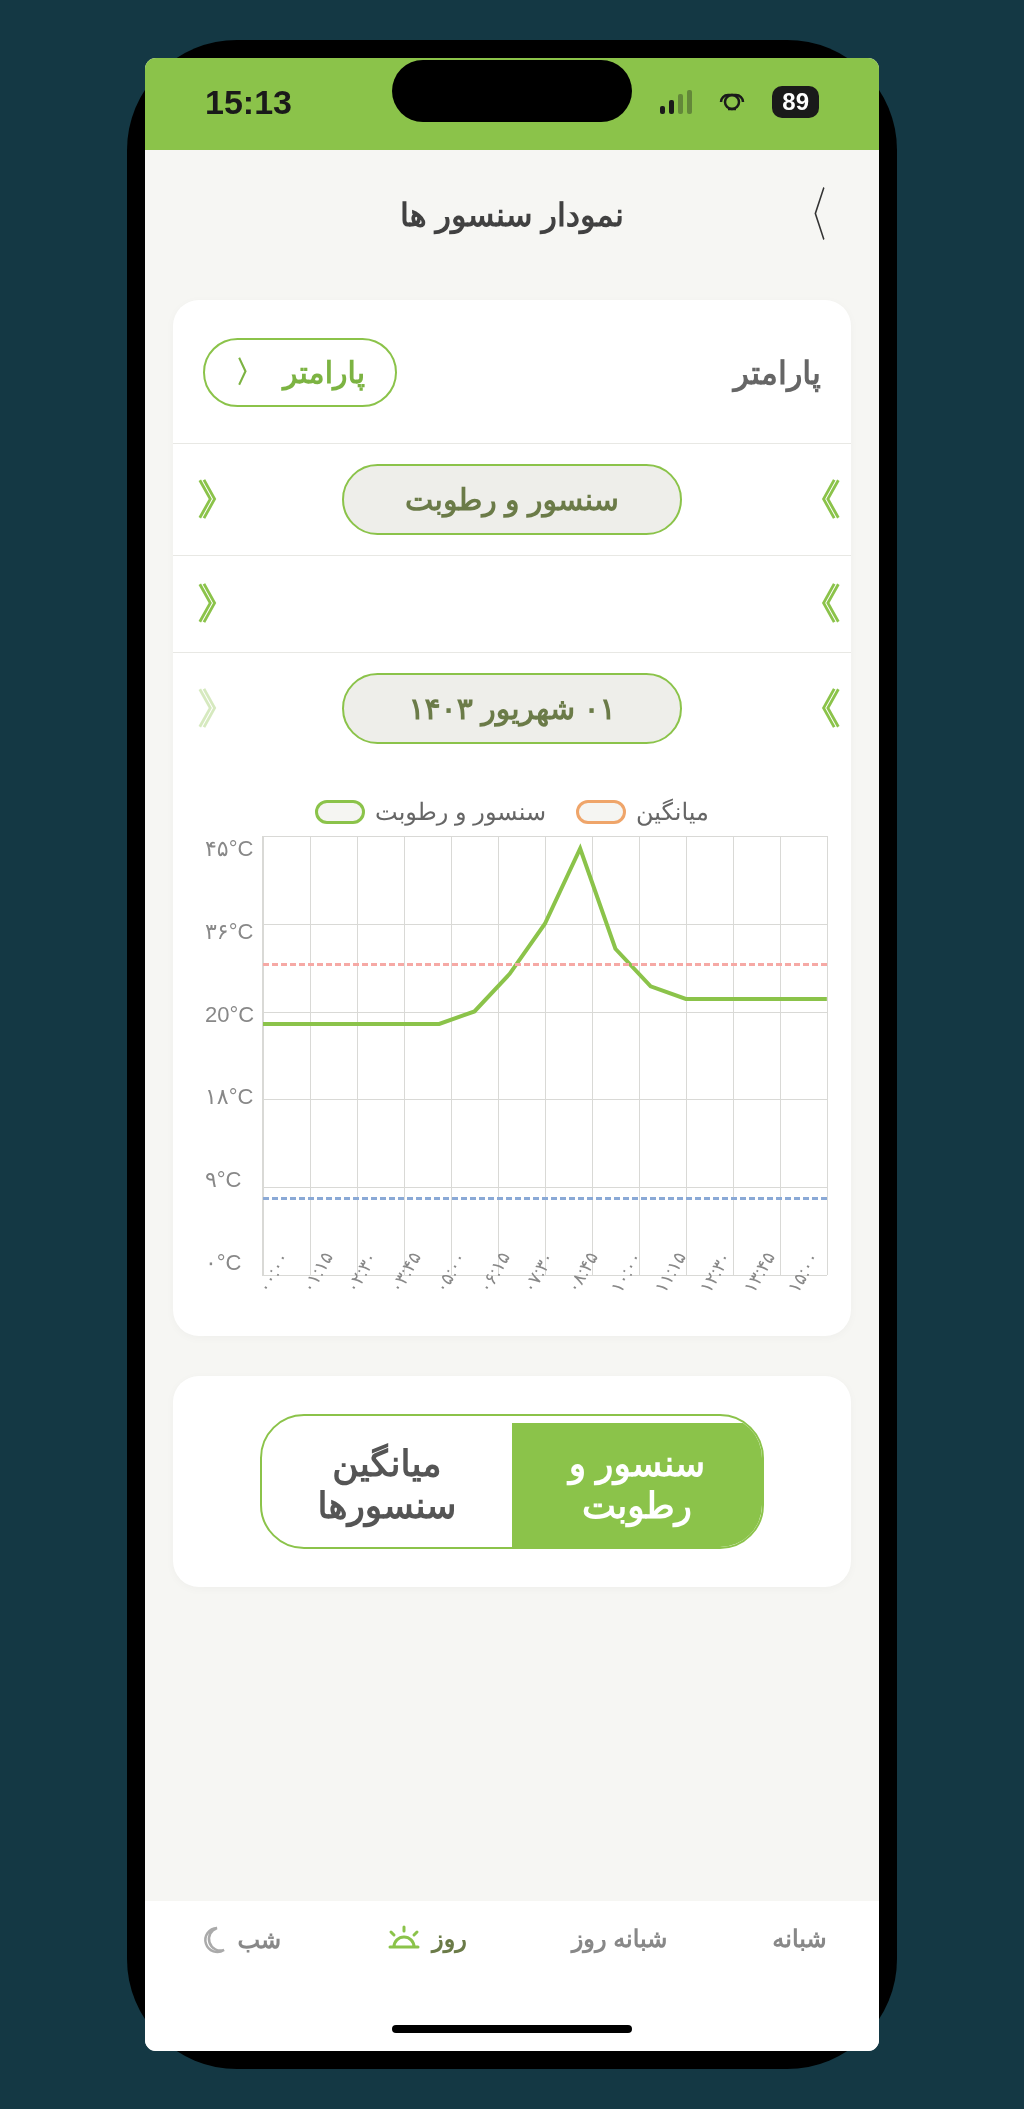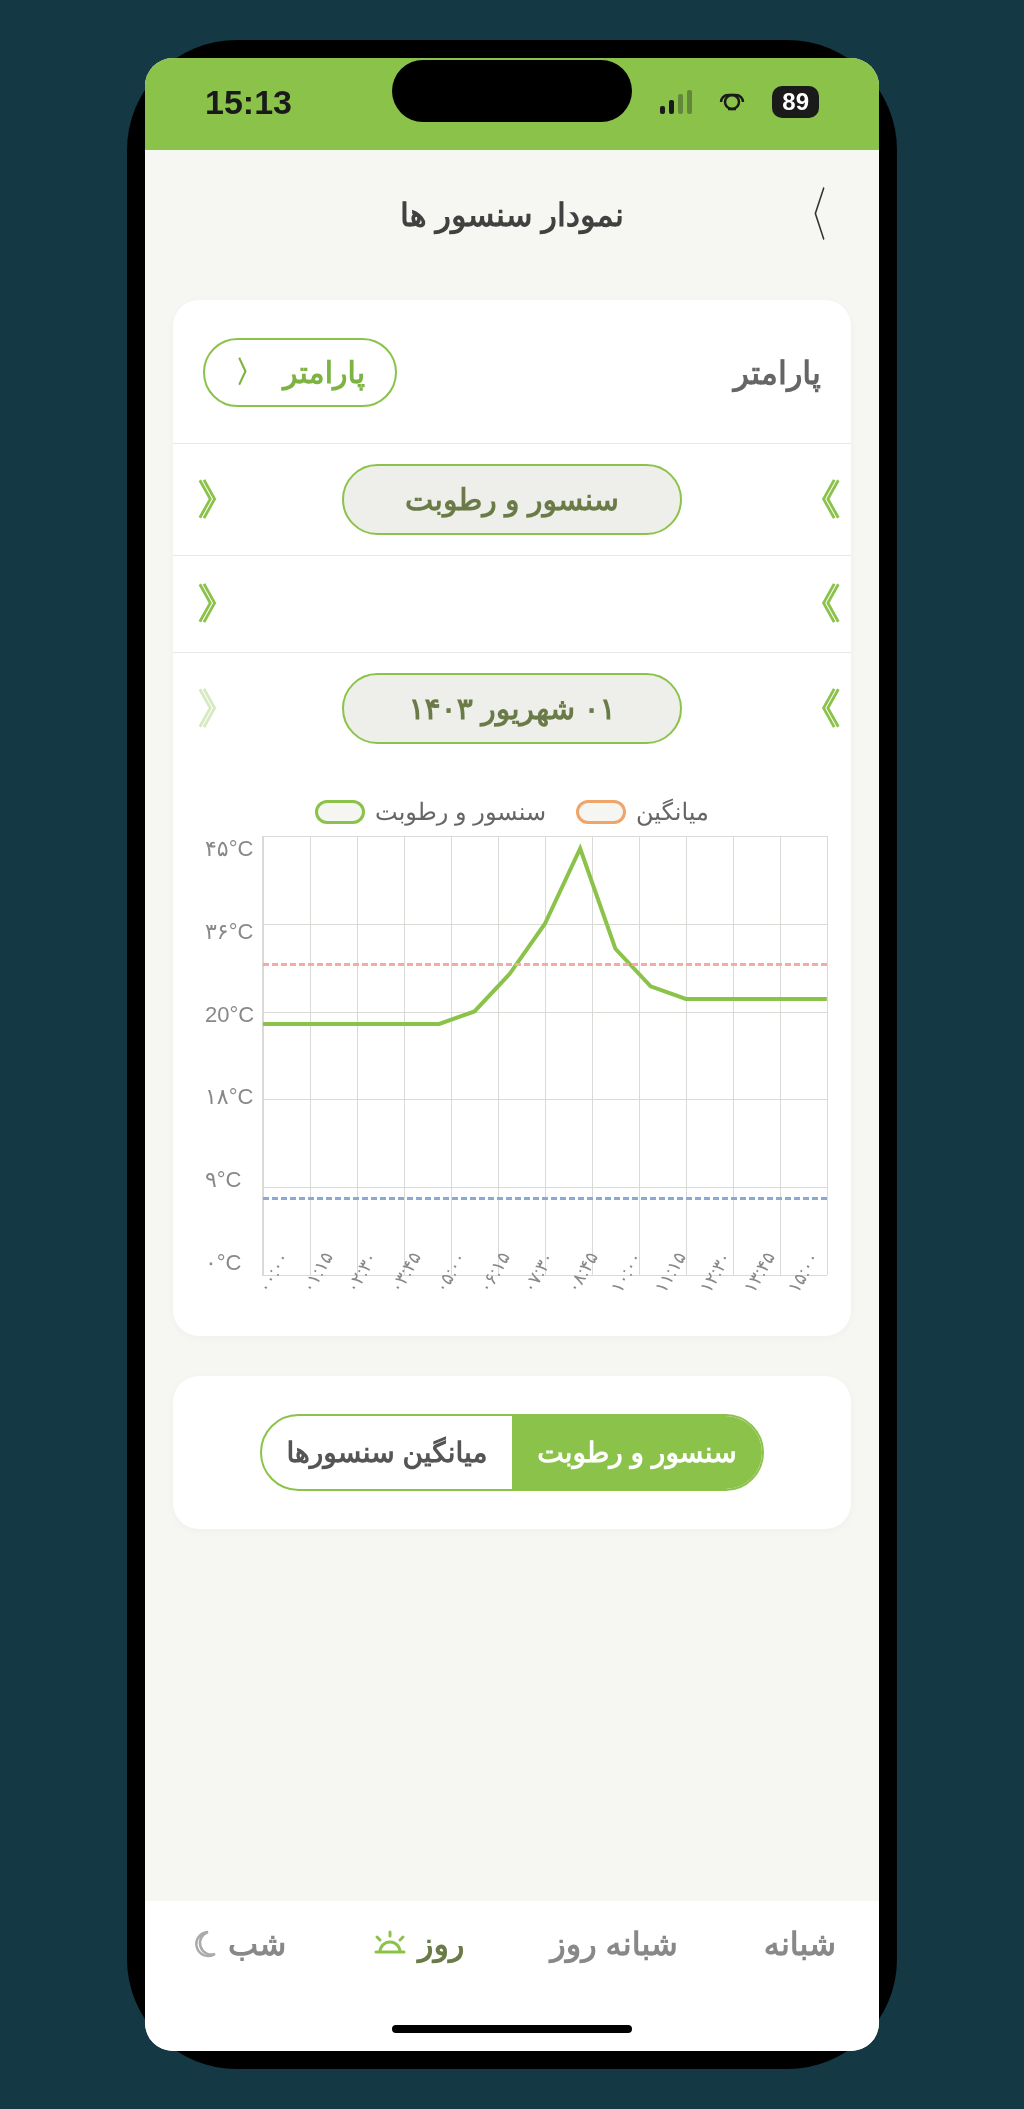--- a/index.html
+++ b/index.html
@@ -9,21 +9,21 @@
     --text:#555;
     --panel:#f6f6f3;
     --card:#ffffff;
     --grid:#d9d9d6;
     --chip-bg:#eeeeea;
     --orange:#EFA56A;
   }
   *{box-sizing:border-box;font-family:Tahoma,Arial,sans-serif;}
   body{margin:0;background:#143844;display:flex;justify-content:center;padding:40px 0;}
   .phone{width:770px;height:2029px;background:#000;border-radius:110px;padding:18px;position:relative;}
-  .screen{width:100%;height:100%;background:var(--panel);border-radius:28px;overflow:hidden;position:relative;}
+  .screen{width:100%;height:100%;background:var(--panel);border-radius:11px;overflow:hidden;position:relative;}
   
   .status-wrap{background:var(--green);padding-top:14px;padding-bottom:18px;}
   .status{height:60px;display:flex;justify-content:space-between;align-items:center;padding:0 60px;direction:ltr;}
   .status .time{font-size:34px;font-weight:700;color:#1a1a1a;}
   .status .icons{display:flex;align-items:center;gap:22px;}
   .signal-bars{display:flex;gap:4px;align-items:flex-end;height:24px;}
   .signal-bars span{width:5px;background:#1a1a1a;border-radius:2px;}
   .signal-bars span:nth-child(1){height:8px;}
   .signal-bars span:nth-child(2){height:14px;}
   .signal-bars span:nth-child(3){height:20px;opacity:.35;}
@@ -60,26 +60,26 @@
   .gridlines{position:absolute;inset:0;}
   .gridlines .h,.gridlines .v{position:absolute;background:var(--grid);}
   .gridlines .h{left:0;right:0;height:1px;}
   .gridlines .v{top:0;bottom:0;width:1px;}
   .ref-line{position:absolute;left:0;right:0;height:0;border-top:3px dashed;}
   .xaxis{display:flex;direction:ltr;margin-top:10px;padding-left:56px;}
   .xaxis span{flex:1;font-size:18px;color:#888;text-align:center;transform:rotate(-60deg);transform-origin:top left;white-space:nowrap;}
   .plotline{position:absolute;inset:0;}
   
   .toggle{display:flex;border:2px solid var(--green);border-radius:44px;overflow:hidden;width:80%;margin:10px auto;}
-  .toggle div{flex:1;text-align:center;padding:20px 0;font-size:28px;font-weight:700;}
+  .toggle div{flex:1;text-align:center;padding:20px 0;font-size:36px;font-weight:700;margin-top:7px;}
   .toggle .on{background:var(--green);color:#fff;}
   .toggle .off{color:#555;}
   
   .bottom{position:absolute;bottom:0;left:0;right:0;height:150px;background:var(--card);display:flex;justify-content:space-around;align-items:flex-start;padding-top:24px;}
-  .bottom-item{font-size:32px;color:#888;font-weight:600;display:flex;align-items:center;gap:10px;}
+  .bottom-item{font-size:24px;color:#888;font-weight:600;display:flex;align-items:center;gap:10px;}
   .bottom-item.active{color:var(--olive);}
   .home-ind{position:absolute;bottom:18px;left:50%;transform:translateX(-50%);width:240px;height:8px;background:#000;border-radius:8px;}
 </style>
 </head>
 <body>
 
 <div class="phone">
   <div class="notch"></div>
   <div class="screen">
 

